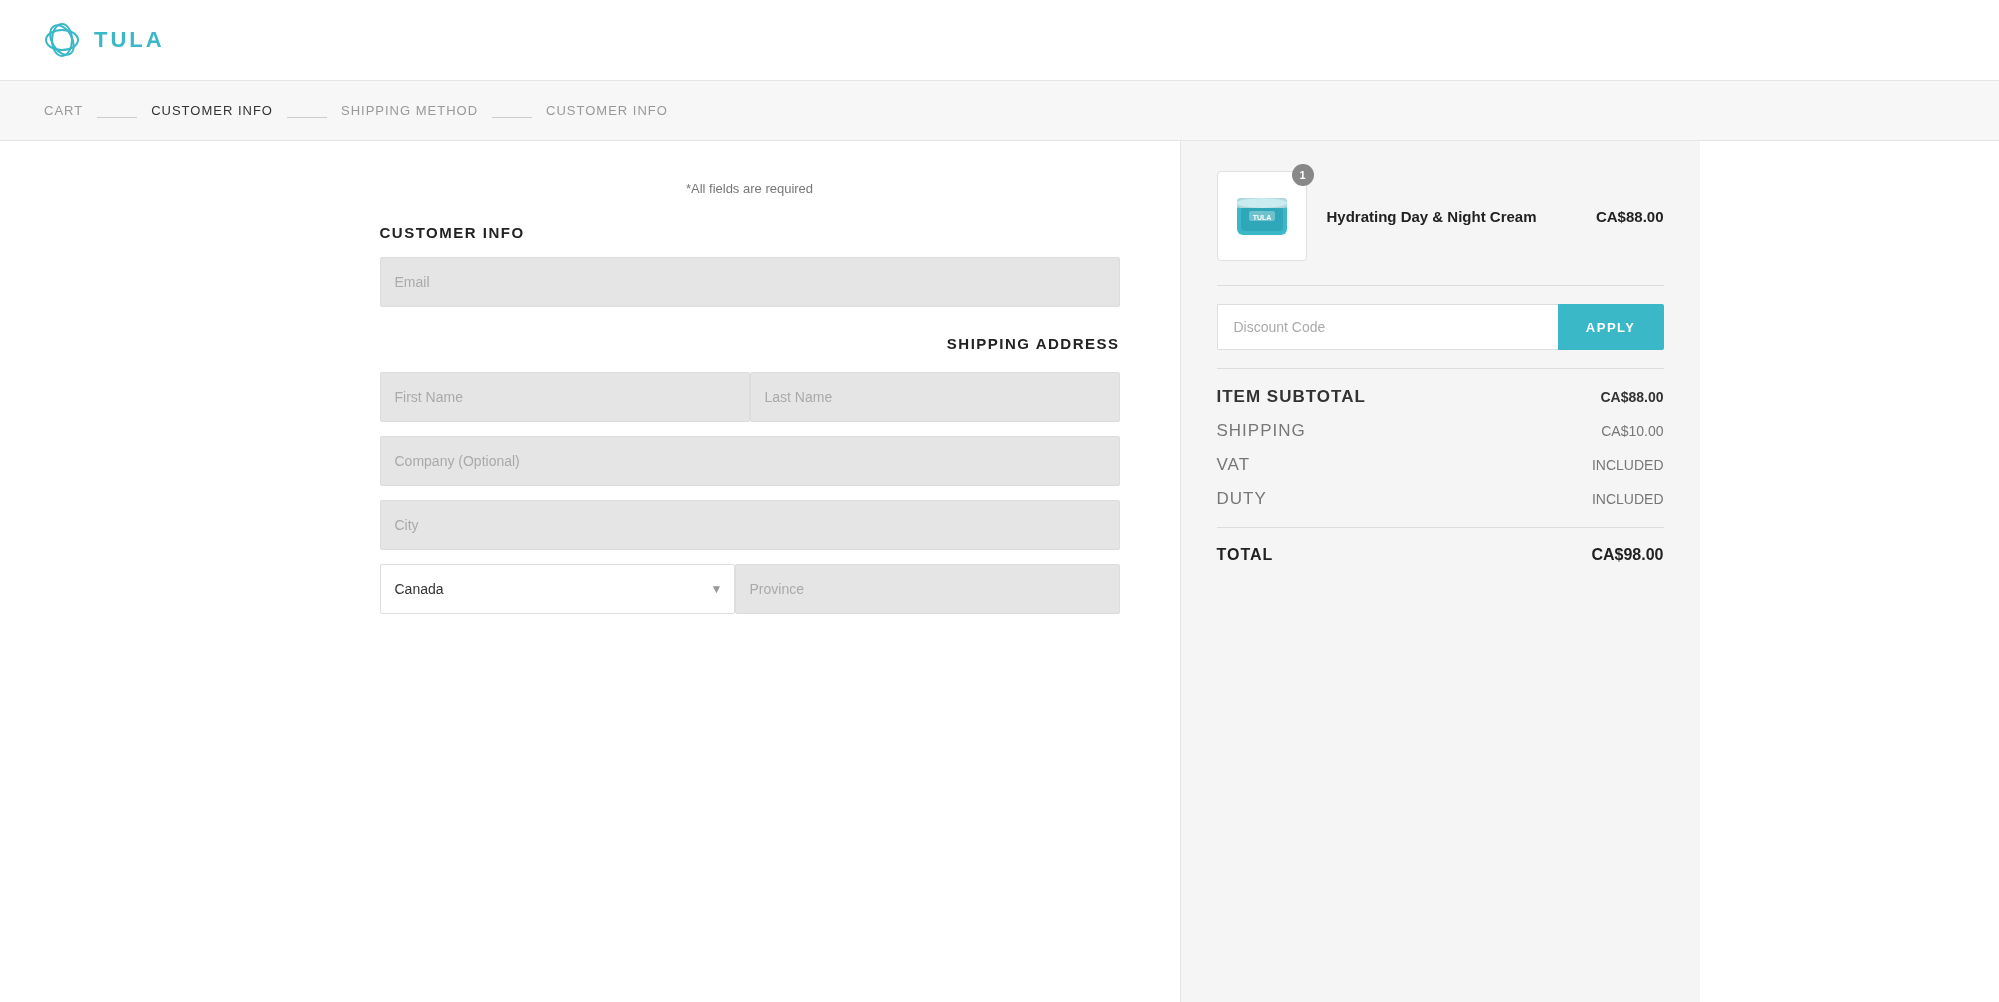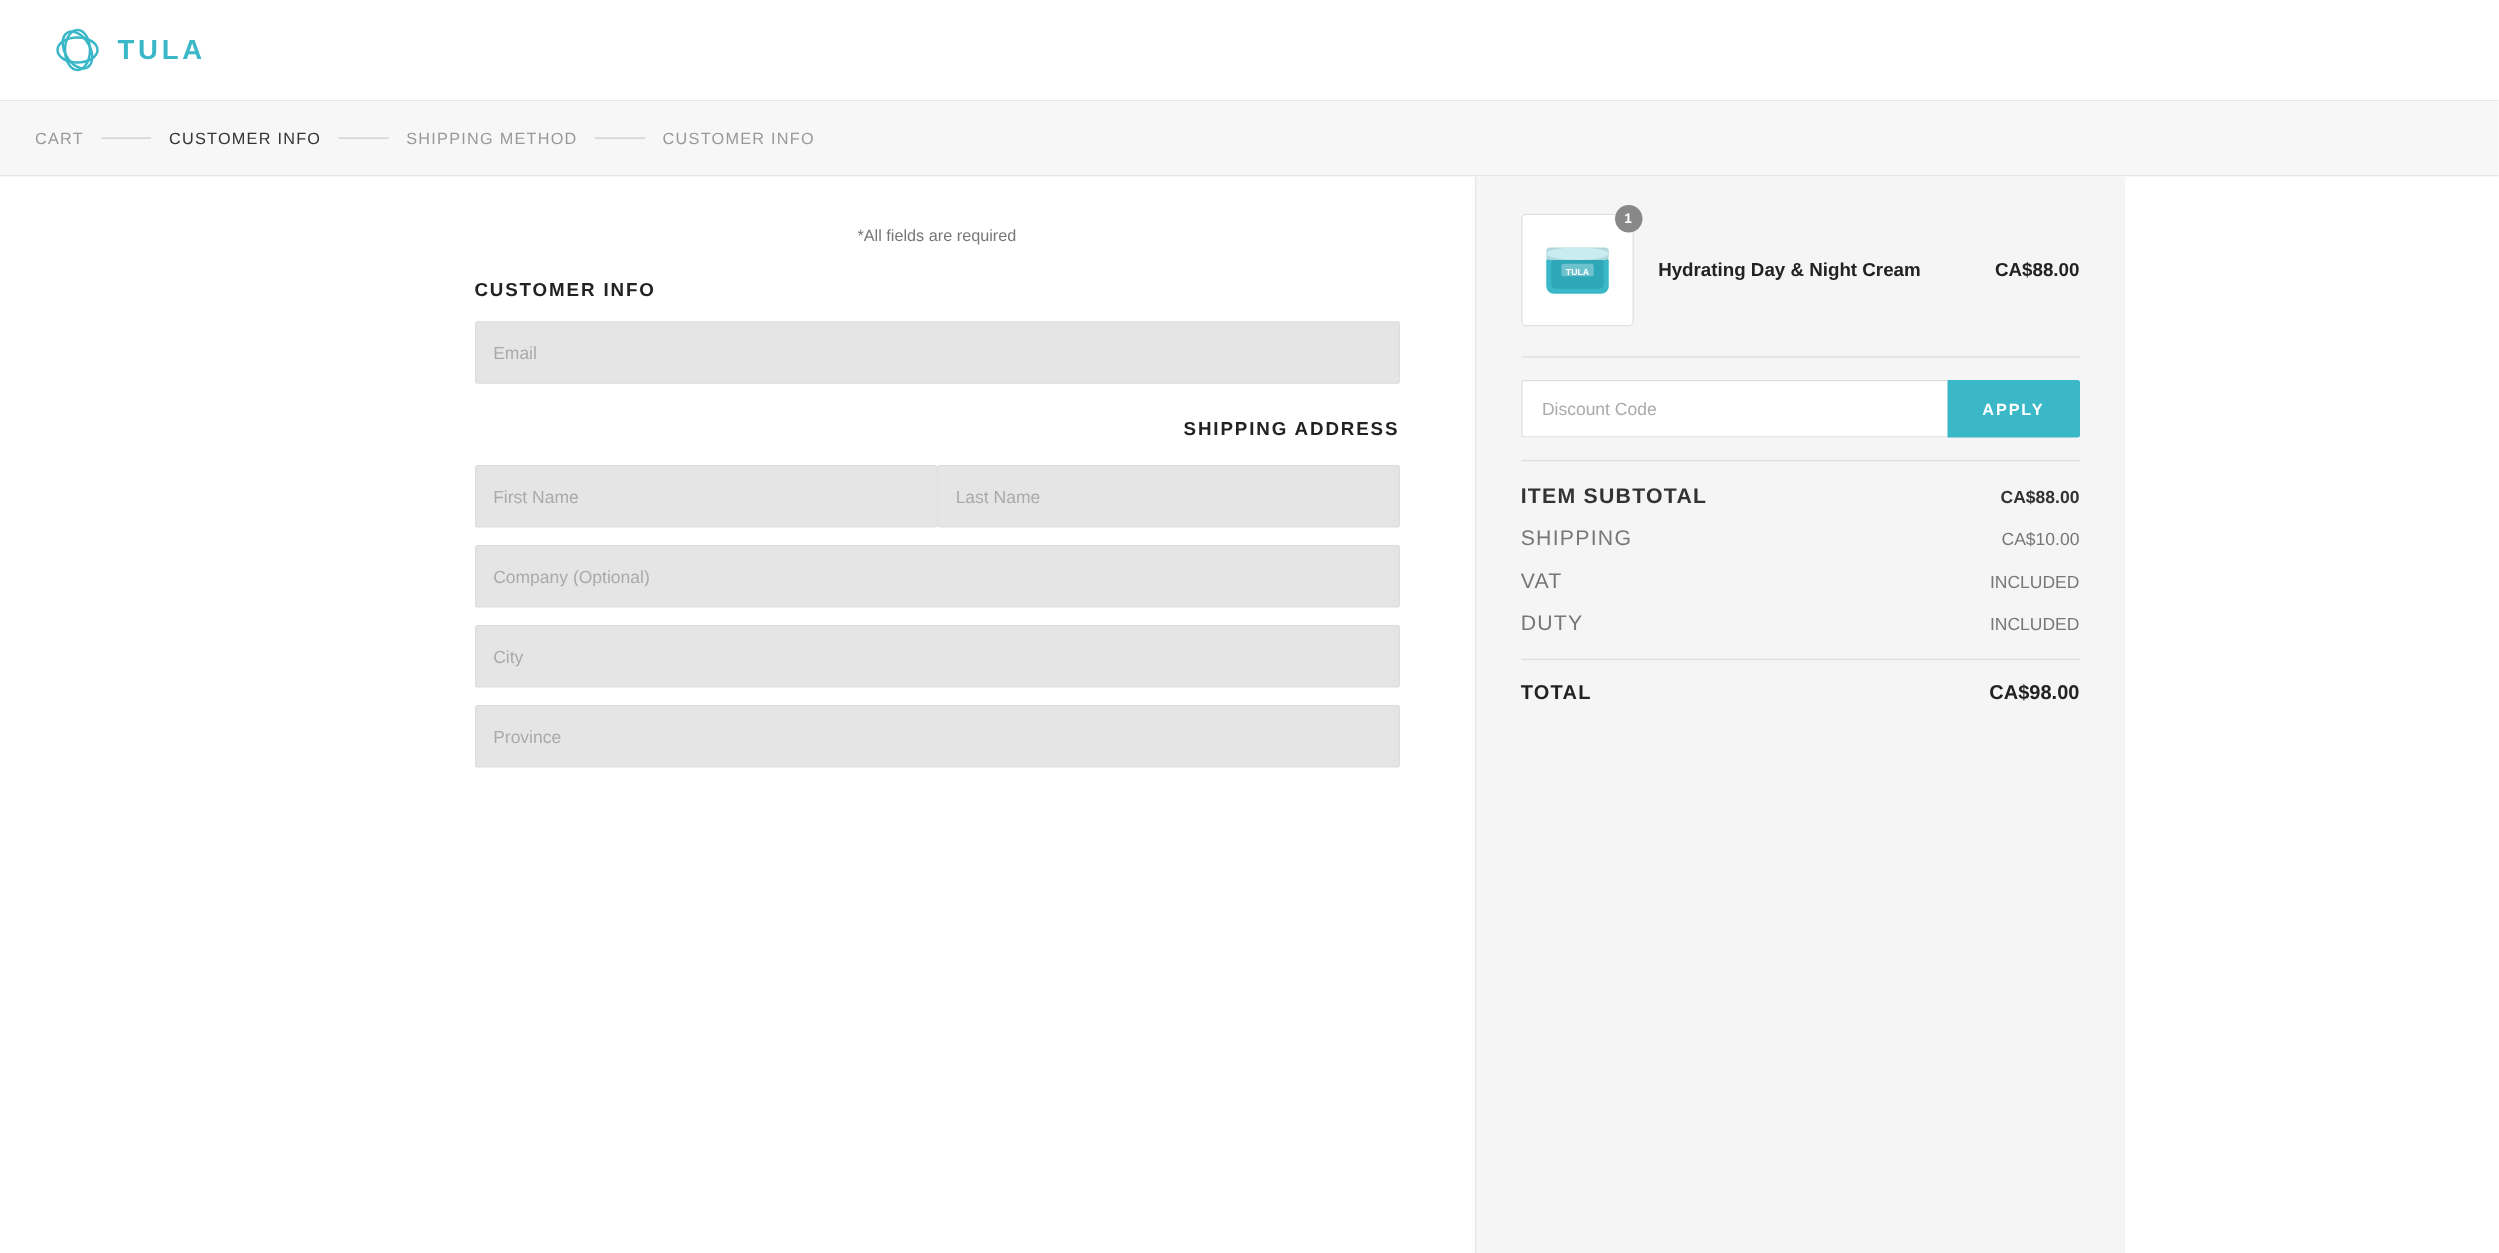--- a/index.html
+++ b/index.html
@@ -26,22 +26,22 @@
     }
     .logo-text {
       font-size: 22px;
       font-weight: 600;
       color: #3ab8c8;
       letter-spacing: 3px;
     }
     
     .breadcrumb {
       display: flex;
-      align-items: center;
-      padding: 22px 28px;
+      align-items: flex-end;
+      padding: 22px 44px;
       background: #f7f7f7;
       border-bottom: 1px solid #e5e5e5;
     }
     .breadcrumb-item {
       font-size: 13px;
       letter-spacing: 1px;
       color: #999;
       font-weight: 500;
     }
     .breadcrumb-item.active {
@@ -319,20 +319,28 @@
     <div class="form-group">
       <input type="text" class="form-input" placeholder="Company (Optional)" style="">
     </div>
 
 
     <div class="form-group">
       <input type="text" class="form-input" placeholder="City" style="">
     </div>
 
     <div class="form-group form-row">
+      <div class="country-select-wrapper">
+        <select class="country-select">
+          <option value="Canada">Canada</option>
+          <option value="US">United States</option>
+          <option value="UK">United Kingdom</option>
+        </select>
+        <span class="country-select-arrow">▼</span>
+      </div>
       <input type="text" class="form-input" placeholder="Province" style="">
     </div>
   </div>
 
   <div class="order-panel">
 
     <div class="product-item">
       <div class="product-image-wrapper">
         <div class="product-badge">1</div>
 

